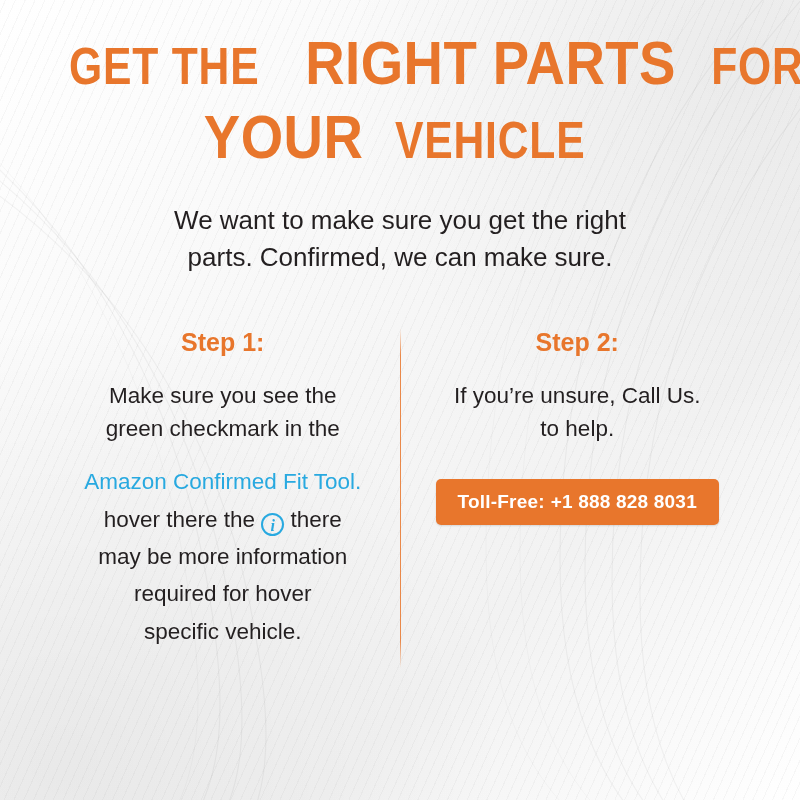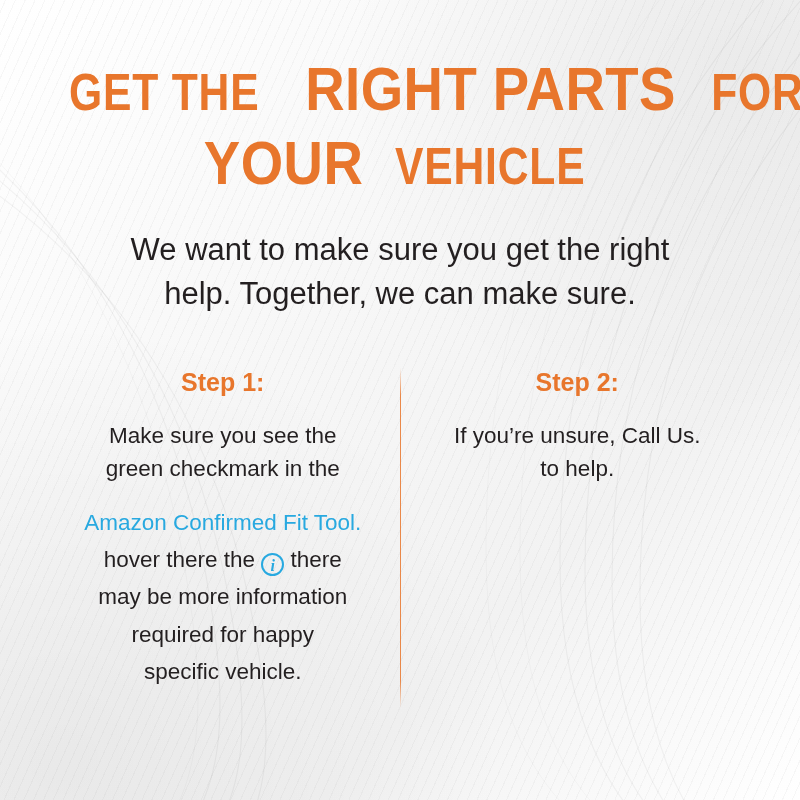--- a/index.html
+++ b/index.html
@@ -45,21 +45,21 @@
     pointer-events: none;
   }
   #texture-arcs svg { display: block; }
 
   #content {
     position: relative;
     z-index: 3;
     width: 800px;
     height: 800px;
     box-sizing: border-box;
-    padding: 58px 48px 0 48px;
+    padding: 32px 48px 0 48px;
     text-align: center;
   }
 
   
   .headline {
     color: #e8762c;
     line-height: 1.0;
     margin: 0 0 6px 0;
     letter-spacing: 0.5px;
   }
@@ -86,21 +86,21 @@
     transform-origin: center;
     letter-spacing: 0.5px;
   }
   .line1 { margin-bottom: 8px; }
   .line2 { margin-top: 12px; }
 
   
   .intro {
     margin: 34px auto 0 auto;
     width: 600px;
-    font-size: 31px;
+    font-size: 26px;
     line-height: 1.42;
     color: #231f20;
     font-weight: 400;
   }
 
   
   .steps {
     margin-top: 52px;
     display: flex;
     justify-content: flex-start;
@@ -214,48 +214,51 @@
       <span class="line line1">
         <span class="hl-thin">GET THE </span><span class="hl-bold">RIGHT PARTS</span><span class="hl-thin"> FOR</span>
       </span>
       <span class="line line2">
         <span class="hl-bold">YOUR </span><span class="hl-thin">VEHICLE</span>
       </span>
     </h1>
 
     <div class="intro">
       <div>We want to make sure you get the right</div>
-      <div>help. Together, we can make sure.</div>
+      <div>parts. Confirmed, we can make sure.</div>
     </div>
 
     <div class="steps">
 
       <div class="step-col col-left">
         <div class="step-title">Step 1:</div>
         <div class="step-body">
           <p>Make sure you see the</p>
           <p>green checkmark in the</p>
           <span class="highlight-link">Amazon Confirmed Fit Tool.</span>
           <span class="note">
             <span>hover there the</span>
             <span class="info-icon">i</span>
             <span>there</span>
           </span>
           <span class="note">may be more information</span>
-          <span class="note">required for happy</span>
+          <span class="note">required for hover</span>
           <span class="note">specific vehicle.</span>
         </div>
       </div>
 
       <div class="divider"></div>
 
       <div class="step-col col-right">
         <div class="step-title">Step 2:</div>
         <div class="step-body">
           <p>If you’re unsure, Call Us.</p>
           <p>to help.</p>
         </div>
+        <div class="tollfree">
+          <span class="tf-label">Toll-Free:</span><span>+1 888 828 8031</span>
+        </div>
       </div>
 
     </div>
 
   </div>
 </div>
 
 </body></html>

